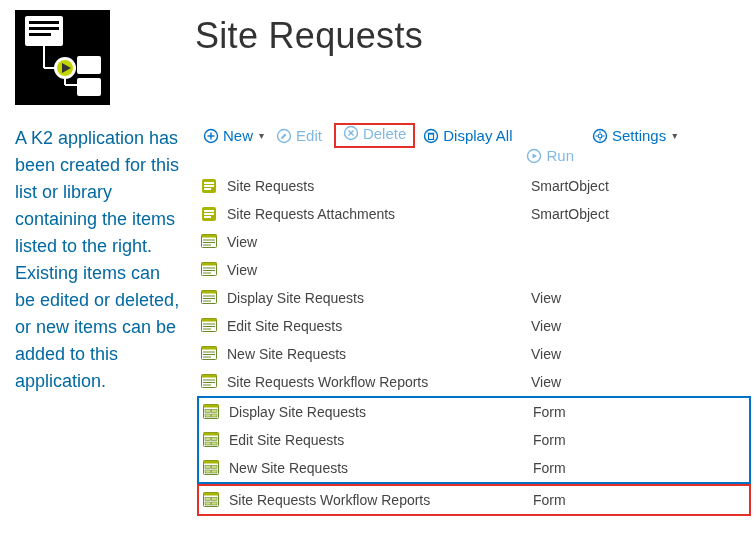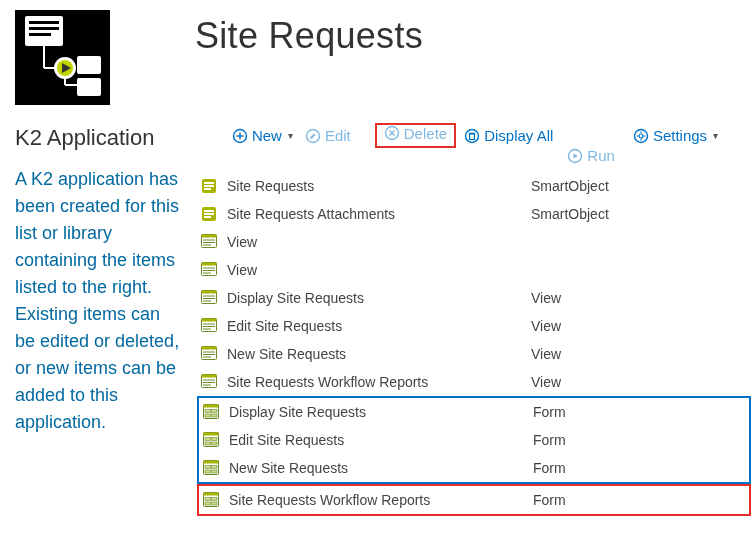--- a/index.html
+++ b/index.html
@@ -14,21 +14,21 @@
     .left-col { width: 180px; flex-shrink: 0; padding-right: 15px; }
     .right-col { flex: 1; padding-right: 0; }
     .app-icon {
       width: 95px; height: 95px; background: #000; position: relative; margin-bottom: 20px;
     }
     .app-icon svg { position: absolute; top: 0; left: 0; }
     .sidebar-title { font-size: 22px; font-weight: 300; color: #333; margin-bottom: 15px; }
     .sidebar-desc { font-size: 18px; color: #0369a1; line-height: 1.5; font-weight: 300; }
     .page-title { font-size: 36px; font-weight: 300; color: #333; margin: 5px 0 50px 0; letter-spacing: 0.3px; }
     .toolbar {
-      display: flex; align-items: center; gap: 0; font-size: 15px; padding: 0 4px 8px 4px; color: #0072c6; justify-content: center;
+      display: flex; align-items: center; gap: 0; font-size: 15px; padding: 0 4px 8px 4px; color: #0072c6;
     }
     .tb-btn { display: inline-flex; align-items: center; gap: 4px; padding: 0 4px; cursor: pointer; }
     .tb-btn.disabled { opacity: 0.5; cursor: default; }
     .tb-icon { display: inline-flex; align-items: center; justify-content: center; }
     .tb-icon svg { display: block; }
     .dropdown-arrow { font-size: 10px; color: #555; padding: 0 2px; }
     .highlight-red { border: 2px solid #e5302a; padding: 0 3px 2px 3px; }
     .table-header {
       display: flex; font-size: 11px; letter-spacing: 0.5px; color: #8a8a8a; padding: 4px 0 6px 6px; font-weight: 400;
     }
@@ -61,21 +61,20 @@
         <line x1="29" y1="58" x2="50" y2="58" stroke="#fff" stroke-width="2"></line>
         <line x1="50" y1="50" x2="50" y2="75" stroke="#fff" stroke-width="2"></line>
         <line x1="50" y1="75" x2="62" y2="75" stroke="#fff" stroke-width="2"></line>
         <circle cx="50" cy="58" r="11" fill="#fff"></circle>
         <circle cx="50" cy="58" r="8" fill="#c2d500"></circle>
         <polygon points="47,53 47,63 56,58" fill="#333"></polygon>
         <rect x="62" y="46" width="24" height="18" rx="2" fill="#fff"></rect>
         <rect x="62" y="68" width="24" height="18" rx="2" fill="#fff"></rect>
       </svg>
     </div>
-    <div class="sidebar-title">K2 Application</div>
     <div class="sidebar-desc">A K2 application has been created for this list or library containing the items listed to the right. Existing items can be edited or deleted, or new items can be added to this application.</div>
   </div>
 
   <div class="right-col">
     <h1 class="page-title">Site Requests</h1>
 
     <div class="toolbar">
       <span class="tb-btn">
         <span class="tb-icon">
           <svg width="16" height="16" viewBox="0 0 16 16">
@@ -91,21 +90,21 @@
       <span class="tb-btn disabled" style="margin-left:6px;">
         <span class="tb-icon">
           <svg width="16" height="16" viewBox="0 0 16 16">
               <circle cx="8" cy="8" r="6.5" fill="none" stroke="#0072c6" stroke-width="1.4"></circle>
               <path d="M5 11 L5.5 9 L9 5.5 L10.5 7 L7 10.5 Z" fill="#0072c6"></path>
             </svg>
         </span>
         <span>Edit</span>
       </span>
 
-      <span class="highlight-red" style="margin-left:20px;">
+      <span class="highlight-red" style="margin-left:8px;">
         <span class="tb-btn disabled">
           <span class="tb-icon">
             <svg width="16" height="16" viewBox="0 0 16 16">
                 <circle cx="8" cy="8" r="6.5" fill="none" stroke="#0072c6" stroke-width="1.4"></circle>
                 <line x1="5.5" y1="5.5" x2="10.5" y2="10.5" stroke="#0072c6" stroke-width="1.4"></line>
                 <line x1="10.5" y1="5.5" x2="5.5" y2="10.5" stroke="#0072c6" stroke-width="1.4"></line>
               </svg>
           </span>
           <span>Delete</span>
         </span>

